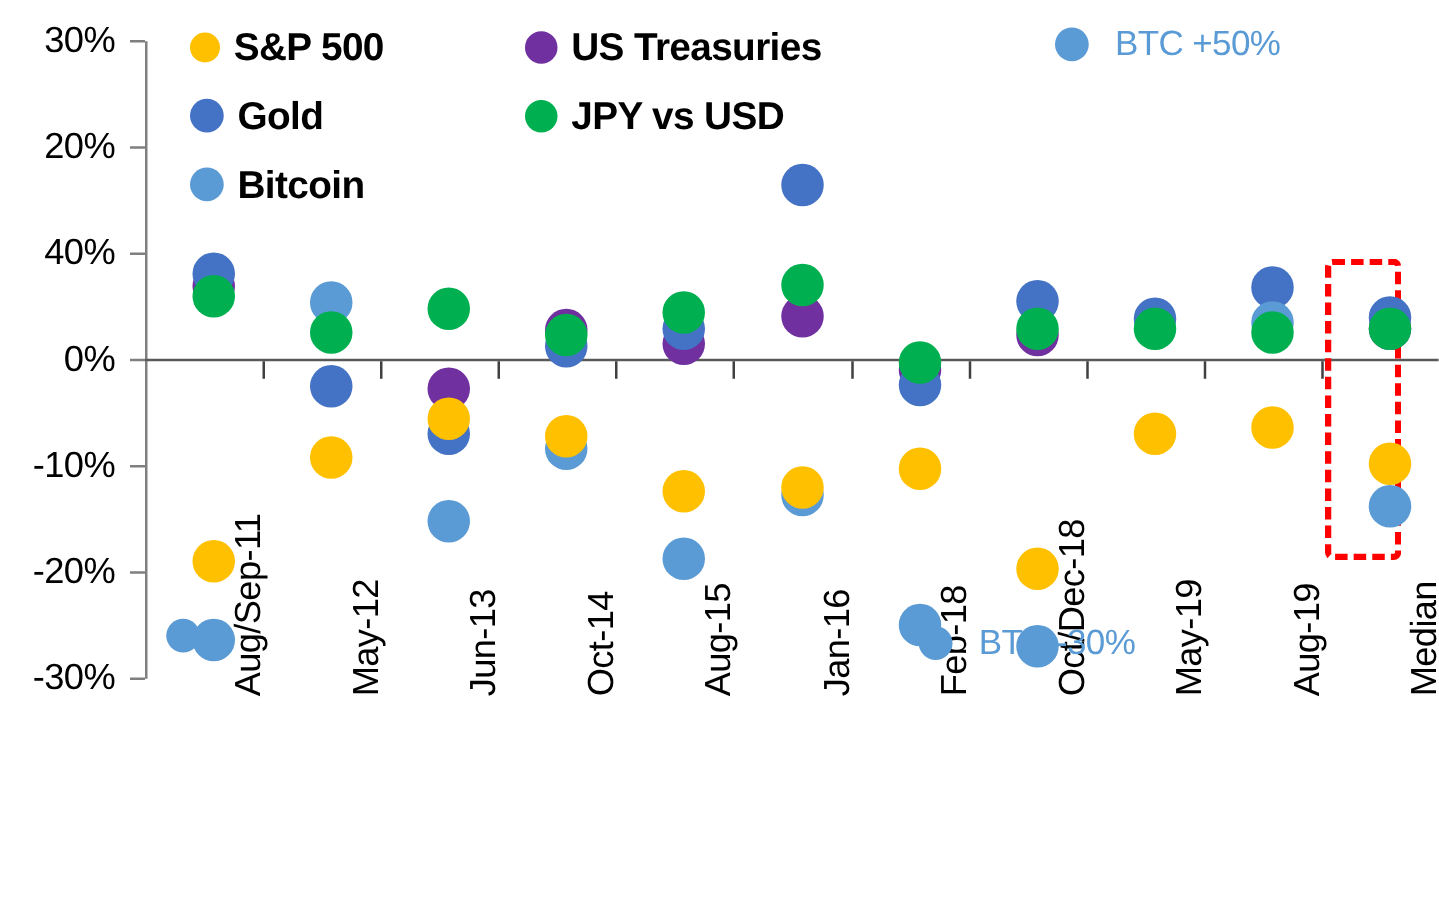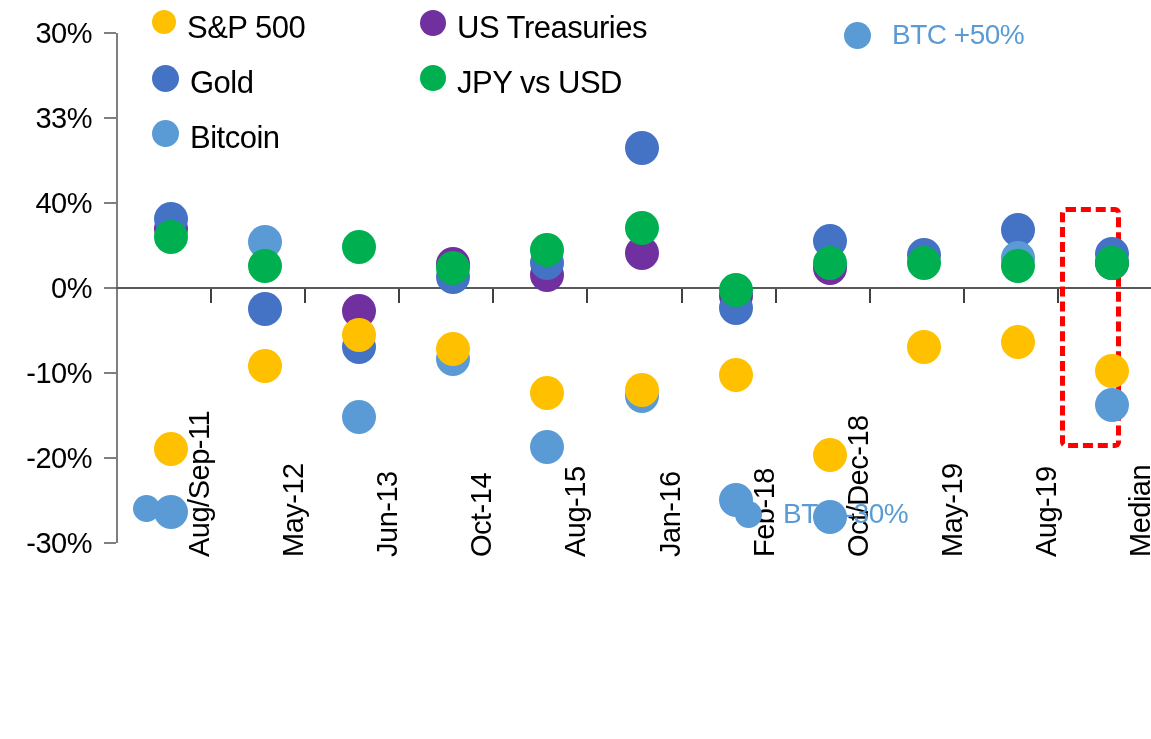--- a/index.html
+++ b/index.html
@@ -19,21 +19,21 @@
   
   .cat-label{position:absolute;font-size:29px;color:#000;white-space:nowrap;
              transform-origin:left top;transform:rotate(-90deg);letter-spacing:-0.5px;}
 
   
   .dot{position:absolute;border-radius:50%;transform:translate(-50%,-50%);}
 
   
   .legend{position:absolute;left:152px;top:10px;}
   .legend-col{position:absolute;}
-  .legend-row{display:flex;align-items:flex-start;height:55px;}
+  .legend-row{display:flex;align-items:center;height:55px;font-weight:bold;}
   .legend-swatch{width:26px;height:26px;border-radius:50%;flex:0 0 auto;}
   .legend-text{font-size:31px;color:#000;margin-left:11px;letter-spacing:-0.5px;white-space:nowrap;}
 
   
   .annot{position:absolute;display:flex;align-items:center;}
   .annot .sw{width:27px;height:27px;border-radius:50%;flex:0 0 auto;}
   .annot .tx{font-size:28px;margin-left:21px;white-space:nowrap;letter-spacing:-0.5px;}
 
   
   .median-box{position:absolute;box-sizing:border-box;border-radius:6px;}
@@ -49,21 +49,21 @@
       <div class="y-tick" style="top: 32px; background: rgb(127, 127, 127);"></div>
       <div class="y-tick" style="top: 117px; background: rgb(127, 127, 127);"></div>
       <div class="y-tick" style="top: 202px; background: rgb(127, 127, 127);"></div>
       <div class="y-tick" style="top: 287px; background: rgb(127, 127, 127);"></div>
       <div class="y-tick" style="top: 372px; background: rgb(127, 127, 127);"></div>
       <div class="y-tick" style="top: 457px; background: rgb(127, 127, 127);"></div>
       <div class="y-tick" style="top: 542px; background: rgb(127, 127, 127);"></div>
     </div>
   <div id="y-labels">
       <div class="y-label" style="top: 33px;">30%</div>
-      <div class="y-label" style="top: 118px;">33%</div>
+      <div class="y-label" style="top: 118px;">20%</div>
       <div class="y-label" style="top: 203px;">40%</div>
       <div class="y-label" style="top: 288px;">0%</div>
       <div class="y-label" style="top: 373px; margin-left: 12px;">-10%</div>
       <div class="y-label" style="top: 458px;">-20%</div>
       <div class="y-label" style="top: 543px;">-30%</div>
     </div>
   <div id="zero-line-holder">
       <div class="zero-line" style="top: 287px; background: rgb(89, 89, 89);"></div>
     </div>
   <div id="cat-ticks">

